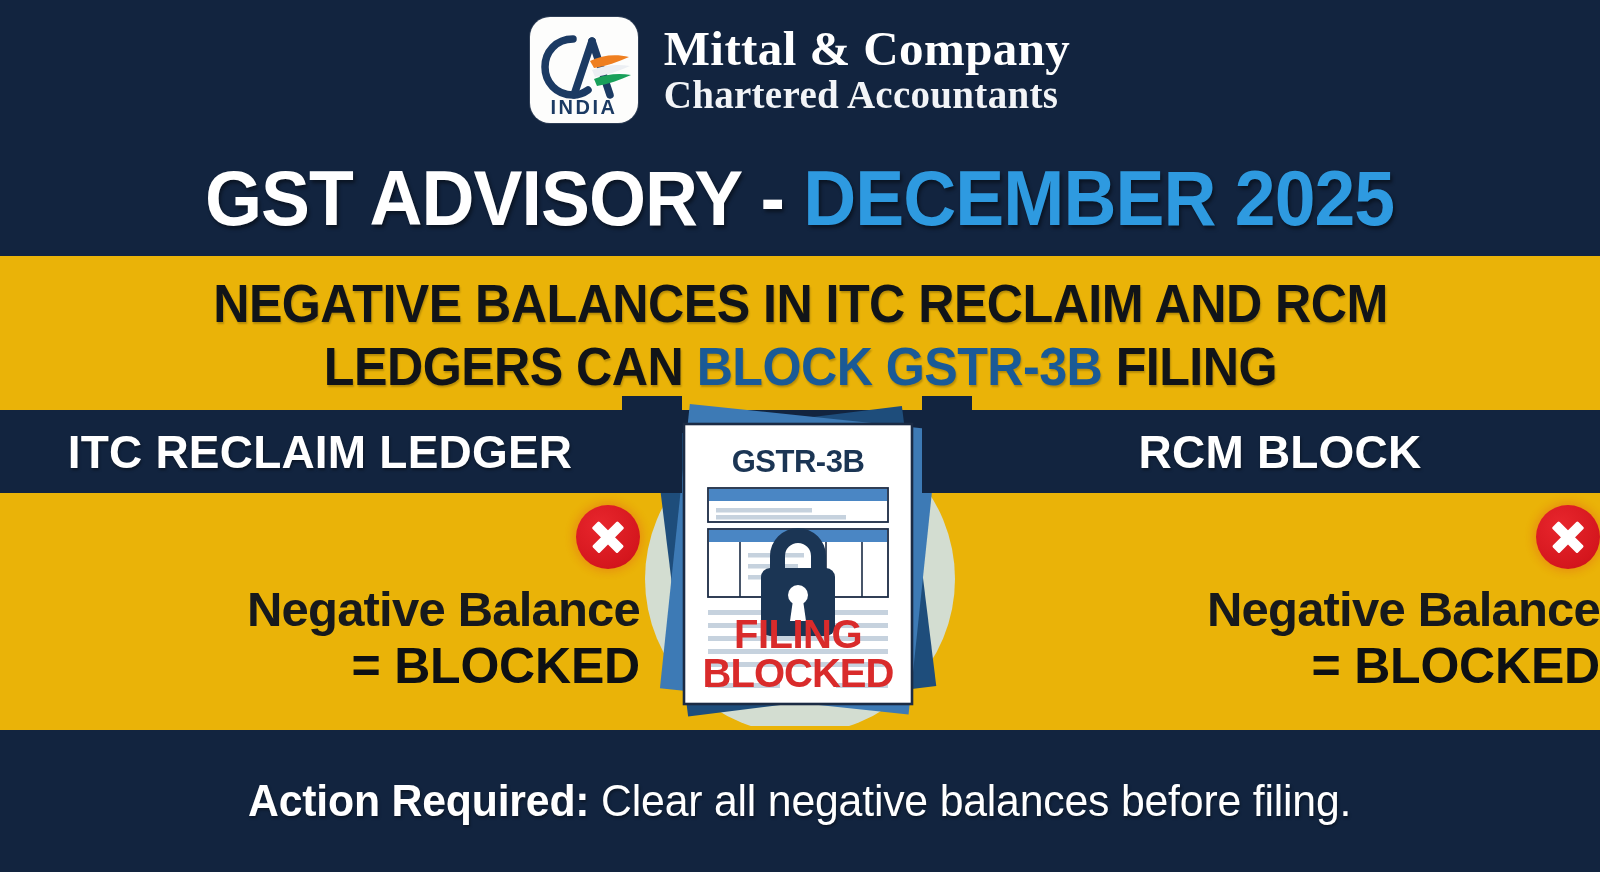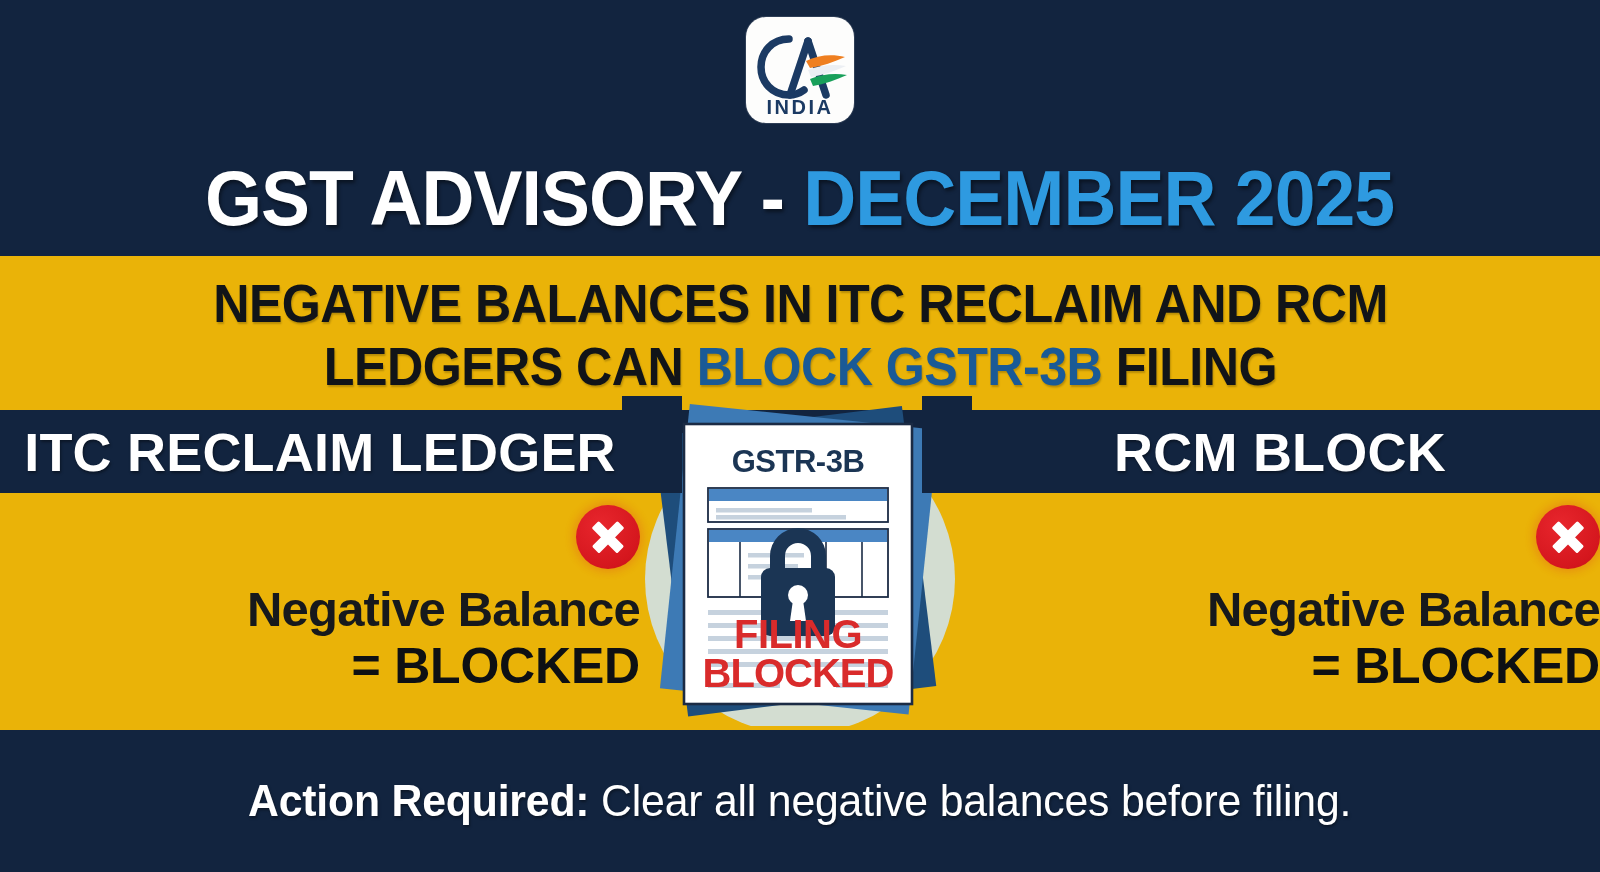--- a/index.html
+++ b/index.html
@@ -67,21 +67,21 @@
     text-shadow:1px 2px 2px rgba(0,0,0,.22);
   }
   .hl-accent{ color:#1a5a96; }
 
   
   #ledger-band{ position:relative; }
   .ledger-label{
     position:absolute; top:0; height:83px;
     display:flex; align-items:center; justify-content:center;
     font-family:"Liberation Sans Narrow","Liberation Sans",sans-serif;
-    font-weight:700; font-size:54px; color:#ffffff;
+    font-weight:700; font-size:46px; color:#ffffff;
     letter-spacing:.2px; white-space:nowrap;
     text-shadow:1px 2px 3px rgba(0,0,0,.4);
   }
   #ledger-left { left:0;   width:640px; }
   #ledger-right{ right:0;  width:640px; }
 
   
   #cards-band{ position:relative; }
   .card{
     position:absolute; top:0; width:640px; height:237px;
@@ -145,20 +145,24 @@
       <path d="M44 78 L62 24" fill="none" stroke="#1b3a63" stroke-width="7.5" stroke-linecap="round"></path>
 
       <path d="M62 24 L80 78" fill="none" stroke="#1b3a63" stroke-width="7.5" stroke-linecap="round"></path>
 
       <path d="M60 44 C72 38 86 37 99 40 C88 45 76 49 64 51 Z" fill="#ef7f20"></path>
       <path d="M62 53 C74 48 87 47 100 49 C89 54 77 58 65 60 Z" fill="#eceff3"></path>
       <path d="M64 62 C76 57 89 56 101 58 C90 63 78 67 67 69 Z" fill="#19a05a"></path>
 
       <text x="54" y="97" text-anchor="middle" font-family="Liberation Sans, sans-serif" font-weight="700" font-size="20" letter-spacing="2.5" fill="#1b3a63">INDIA</text>
     </svg>
+  </div>
+  <div class="brand-text">
+    <span class="brand-line1">Mittal &amp; Company</span>
+    <span class="brand-line2">Chartered Accountants</span>
   </div>
 </div>
 
 <div class="band band-navy" id="title-band">
   <div class="title-row">
     <span class="t-white">GST ADVISORY</span>
     <span class="t-dash">-</span>
     <span class="t-blue">DECEMBER 2025</span>
   </div>
 </div>

